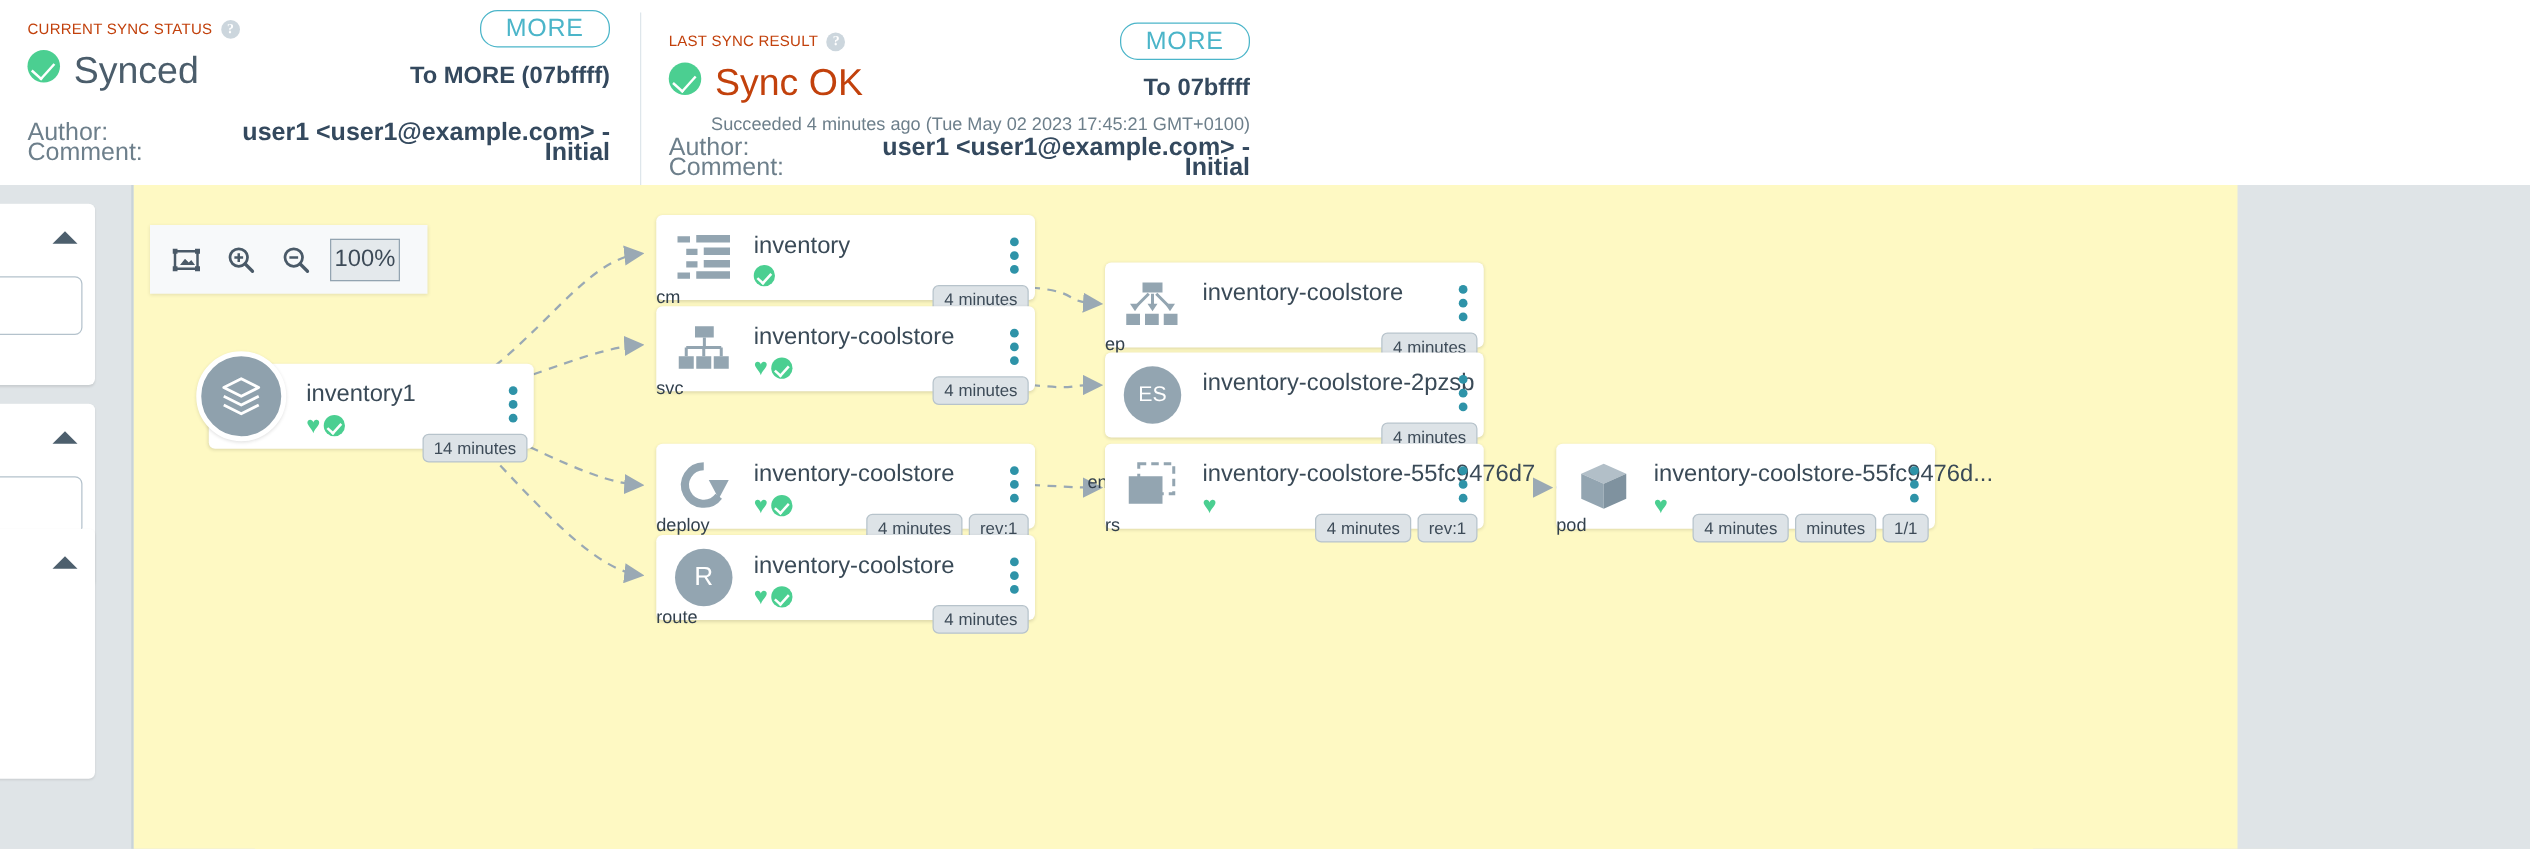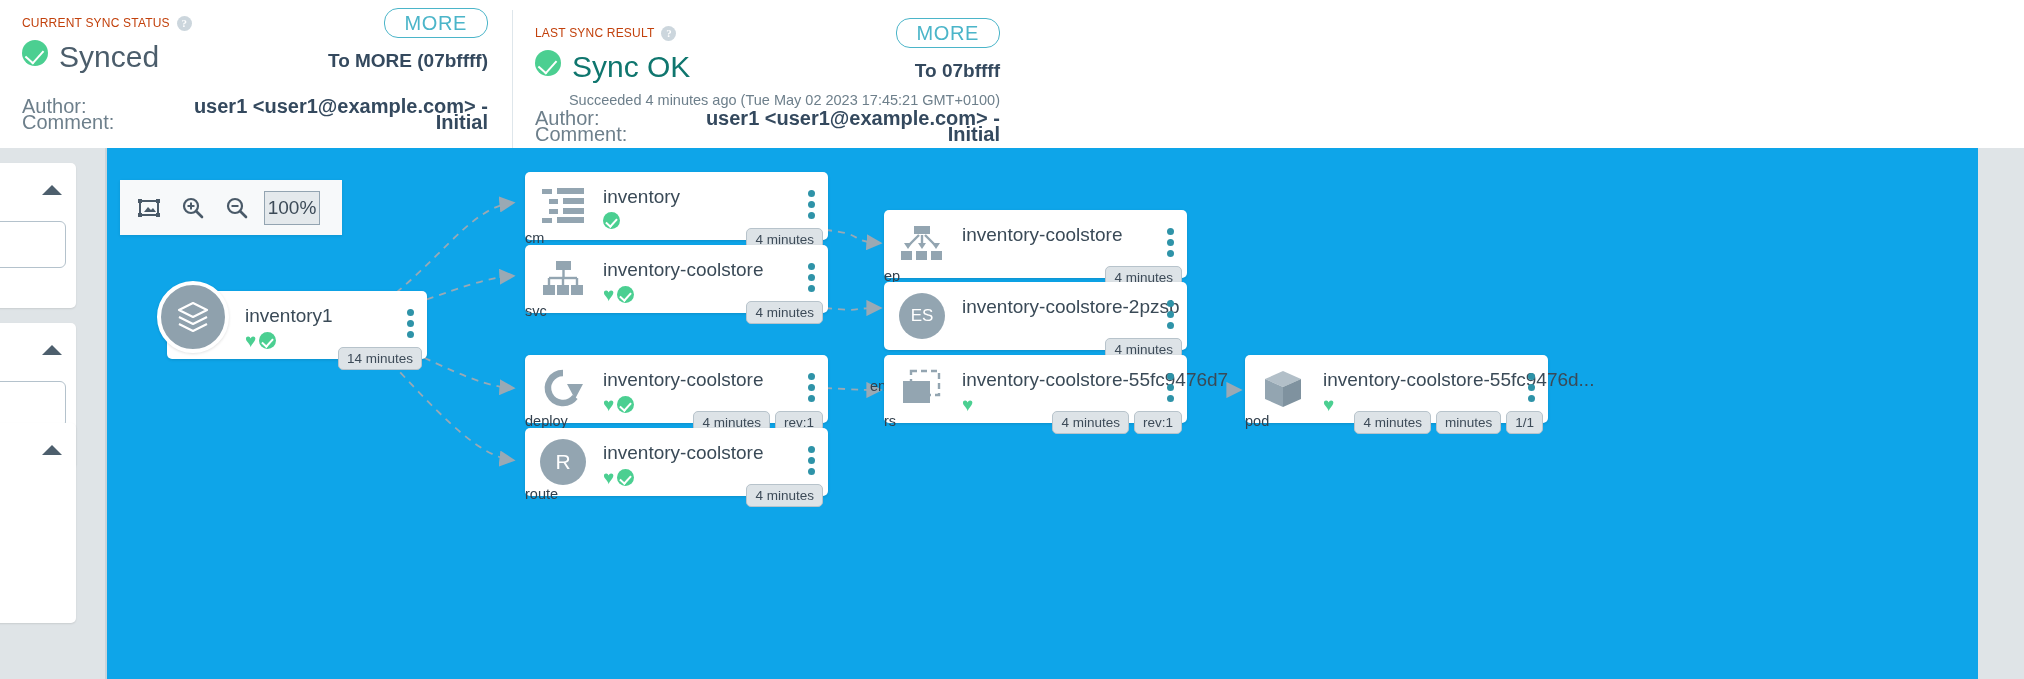--- a/index.html
+++ b/index.html
@@ -60,21 +60,21 @@
   .check-badge::after {
     content: ""; position: absolute;
     left: 7px; top: 6px; width: 9px; height: 15px;
     border: solid #ffffff; border-width: 0 2.6px 2.6px 0;
     transform: rotate(42deg);
   }
   .status-word {
     font-size: 30px; margin-left: 11px; white-space: nowrap;
   }
   .status-word.grey { color: #4b5d6b; }
-  .status-word.green { color: #0f766e; }
+  .status-word.green { color: #c2410c; }
   .revision {
     position: absolute; right: 24px; top: 50px;
     font-size: 19px; color: #34495e; font-weight: bold;
     white-space: nowrap;
   }
 
   .succeeded-line {
     margin-top: 6px;
     font-size: 14.5px; color: #6d7f8b;
     text-align: right;
@@ -117,22 +117,22 @@
   }
 
   .rail-divider {
     position: absolute; left: 105px; top: 148px;
     width: 2px; height: 531px; background: #c9d3d9;
   }
 
   
   .canvas {
     position: absolute; left: 107px; top: 148px;
-    width: 1871px; height: 531px;
-    background: #0ea5e9; overflow: hidden;
+    width: 1683px; height: 531px;
+    background: #fef9c3; overflow: hidden;
   }
 
   
   .zoom-toolbar {
     position: absolute; left: 13px; top: 32px;
     width: 222px; height: 55px;
     background: #f7f9fa;
     box-shadow: 0 1px 3px rgba(0,0,0,.10);
     display: flex; align-items: center; gap: 10px;
     padding: 0 12px;

